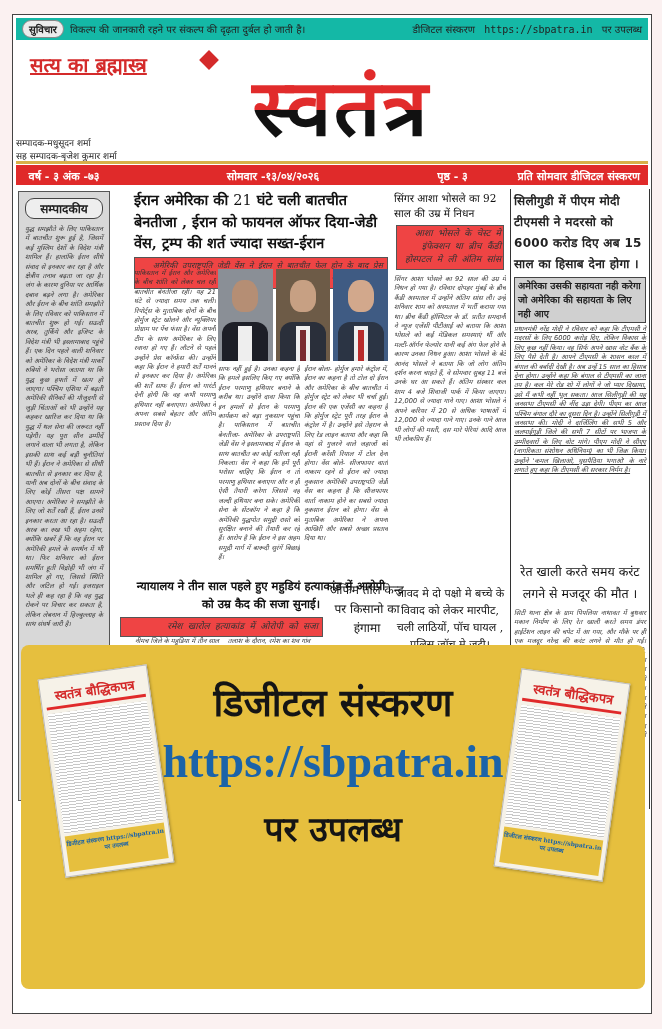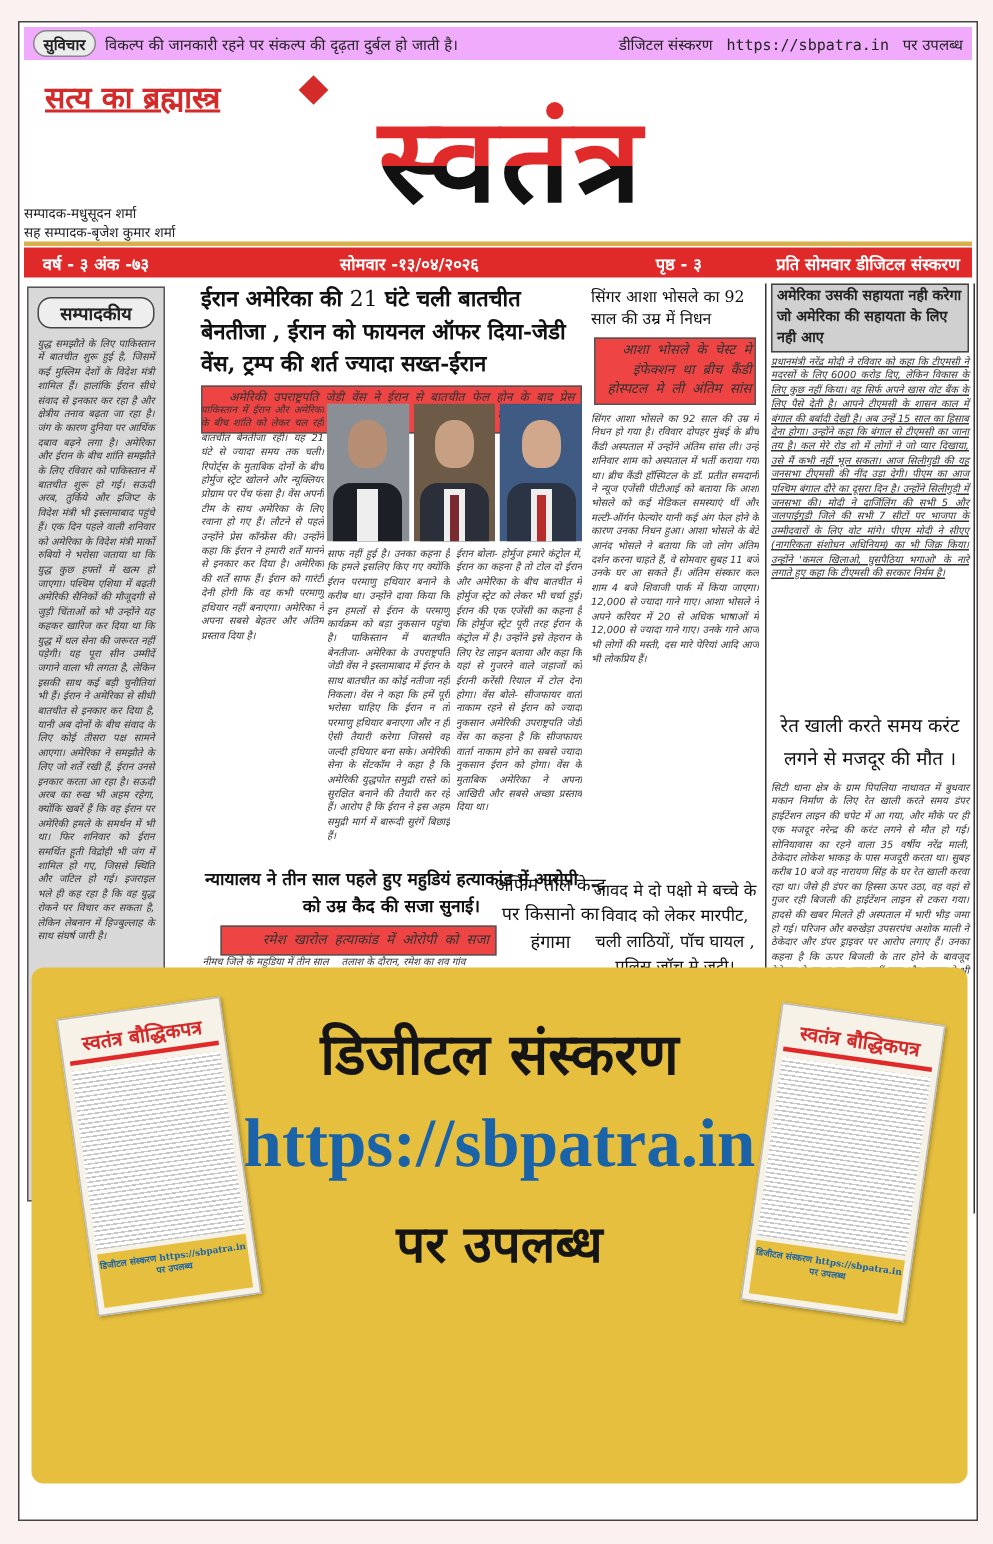--- a/index.html
+++ b/index.html
@@ -4,21 +4,21 @@
 <style>
   * { box-sizing: border-box; margin: 0; padding: 0; }
   html, body { width: 662px; height: 1029px; background: #fbf1f1; overflow: hidden; }
   body { font-family: "DejaVu Serif", serif; color: #222; }
   .page {
     position: absolute; left: 12px; top: 14px; width: 640px; height: 1000px;
     background: #fff; border: 1.5px solid #444;
   }
   .topbar {
     position: absolute; left: 3px; top: 3px; right: 3px; height: 22px;
-    background: #f0abfc; display: flex; align-items: center; font-size: 10px;
+    background: #14b8a6; display: flex; align-items: center; font-size: 10px;
     padding: 0 6px; font-family: "DejaVu Sans", sans-serif;
   }
   .suvichar-pill {
     border: 1px solid #888; border-radius: 10px; padding: 1px 6px; background: #ececec;
     font-weight: bold; margin-right: 6px; font-size: 10px;
   }
   .topbar .quote { flex: 1; }
   .topbar .right { font-weight: normal; }
   .topbar .right .url { font-family: "DejaVu Sans Mono", monospace; margin: 0 6px; }
 
@@ -113,21 +113,21 @@
     font-weight: bold; padding: 1px 3px; font-family: "DejaVu Sans", sans-serif;
   }
   .sili-body { padding: 2px 3px; height: 232px; text-decoration: underline; }
   .ret-head { text-align: center; font-size: 12.5px; line-height: 22px; padding: 6px 3px 4px; font-weight: normal; }
   .ret-body { padding: 0 3px; height: 250px; }
 
   .jav-head { position: absolute; left: 376px; top: 396px; width: 116px; text-align: center; font-size: 11px; line-height: 17px; font-weight: normal; }
   .jav-body { position: absolute; left: 378px; top: 466px; width: 112px; height: 150px; }
 
   .court-head { position: absolute; left: 118px; top: 388px; width: 254px; text-align: center; font-size: 11.5px; line-height: 18px; }
-  .court-deck { position: absolute; left: 131px; top: 428px; width: 184px; font-size: 9px; line-height: 14px; }
+  .court-deck { position: absolute; left: 104px; top: 428px; width: 203px; font-size: 9px; line-height: 14px; }
   .court-col1 { position: absolute; left: 118px; top: 448px; width: 86px; height: 170px; text-align: center; }
   .court-col2 { position: absolute; left: 210px; top: 448px; width: 86px; height: 170px; text-align: center; }
   .afim-head { position: absolute; left: 311px; top: 392px; width: 80px; text-align: center; font-size: 12px; line-height: 19px; font-weight: normal; }
   .afim-body { position: absolute; left: 298px; top: 456px; width: 78px; height: 160px; text-align: center; }
 
   .promo {
     position: absolute; left: 8px; top: 630px; width: 624px; height: 344px; background: #e6bf3e;
     border-radius: 8px; overflow: hidden;
   }
   .promo-title {
@@ -225,20 +225,21 @@
     <div class="body-text lead-col3">ईरान बोला- होर्मुज हमारे कंट्रोल में, ईरान का कहना है तो टोल दो ईरान और अमेरिका के बीच बातचीत में होर्मुज स्ट्रेट को लेकर भी चर्चा हुई। ईरान की एक एजेंसी का कहना है कि होर्मुज स्ट्रेट पूरी तरह ईरान के कंट्रोल में है। उन्होंने इसे तेहरान के लिए रेड लाइन बताया और कहा कि यहां से गुजरने वाले जहाजों को ईरानी करेंसी रियाल में टोल देना होगा। वेंस बोले- सीजफायर वार्ता नाकाम रहने से ईरान को ज्यादा नुकसान अमेरिकी उपराष्ट्रपति जेडी वेंस का कहना है कि सीजफायर वार्ता नाकाम होने का सबसे ज्यादा नुकसान ईरान को होगा। वेंस के मुताबिक अमेरिका ने अपना आखिरी और सबसे अच्छा प्रस्ताव दिया था।</div>
 
     <div class="headline asha-head">सिंगर आशा भोसले का 92 साल की उम्र में निधन</div>
     <div class="boxed asha-deck">आशा भोसले के चेस्ट मे इंफेक्शन था ब्रीच कैंडी होस्पटल मे ली अंतिम सांस</div>
     <div class="body-text asha-body">सिंगर आशा भोसले का 92 साल की उम्र में निधन हो गया है। रविवार दोपहर मुंबई के ब्रीच कैंडी अस्पताल में उन्होंने अंतिम सांस ली। उन्हें शनिवार शाम को अस्पताल में भर्ती कराया गया था। ब्रीच कैंडी हॉस्पिटल के डॉ. प्रतीत समदानी ने न्यूज एजेंसी पीटीआई को बताया कि आशा भोसले को कई मेडिकल समस्याएं थीं और मल्टी-ऑर्गन फेल्योर यानी कई अंग फेल होने के कारण उनका निधन हुआ। आशा भोसले के बेटे आनंद भोसले ने बताया कि जो लोग अंतिम दर्शन करना चाहते हैं, वे सोमवार सुबह 11 बजे उनके घर आ सकते हैं। अंतिम संस्कार कल शाम 4 बजे शिवाजी पार्क में किया जाएगा। 12,000 से ज्यादा गाने गाए। आशा भोसले ने अपने करियर में 20 से अधिक भाषाओं में 12,000 से ज्यादा गाने गाए। उनके गाने आज भी लोगों की मस्ती, दस मारे पेरियां आदि आज भी लोकप्रिय हैं।</div>
 
     <div class="headline jav-head">जावद मे दो पक्षो मे बच्चे के विवाद को लेकर मारपीट, चली लाठियों, पॉच घायल , पुलिस जॉच मे जुटी।</div>
     <div class="body-text jav-body">जावद में बच्चों के विवाद को लेकर शुक्रवार को दो पक्षों में संघर्ष हो गया। घटना में दोनों पक्षों के पांच लोग घायल हुए हैं, जिन्हें नीमच जिला अस्पताल में भर्ती कराया गया है। दरअसल, दो दिन पहले हुए विवाद के बाद आज शुक्रवार को दोनों पक्षों में मारपीट हो गई। घटना का एक वीडियो भी सामने आया है। घायलों में एक पक्ष से आदर्श मोहल्ला जावद निवासी निजाम (30), सद्दाम (35) और शहजाद (38) शामिल हैं। निजाम के सिर में गंभीर चोट आई है और उनका पैर भी फ्रैक्चर बताया जा रहा है। इस पक्ष ने बुकदाद पिता नूर मोहम्मद, जुनैद पिता बुकदाद, मुख्तार पिता रफीक, शाकिर पिता रफीक और रियाज पिता रफीक पर मारपीट, गाड़ियों में तोड़फोड़ और पत्थरबाजी करने का आरोप लगाया है। दूसरे पक्ष से आदर्श मोहल्ला जावद निवासी मुख्तार (22) और बगदाद (53) भी घायल हुए हैं। बगदाद के सिर में गंभीर चोट आई है। शहजाद पक्ष ने आरोप लगाया है कि हमलावरों ने मारपीट के साथ-साथ घर के बाहर खड़े वाहनों में तोड़फोड़ की और पत्थर भी बरसाए।</div>
 
     <div class="sili-wrap">
+      <div class="sili-head">सिलीगुडी में पीएम मोदी टीएमसी ने मदरसो को 6000 करोड दिए अब 15 साल का हिसाब देना होगा ।</div>
       <div class="sili-deck">अमेरिका उसकी सहायता नही करेगा जो अमेरिका की सहायता के लिए नही आए</div>
       <div class="body-text sili-body">प्रधानमंत्री नरेंद्र मोदी ने रविवार को कहा कि टीएमसी ने मदरसों के लिए 6000 करोड़ दिए, लेकिन विकास के लिए कुछ नहीं किया। वह सिर्फ अपने खास वोट बैंक के लिए पैसे देती है। आपने टीएमसी के शासन काल में बंगाल की बर्बादी देखी है। अब उन्हें 15 साल का हिसाब देना होगा। उन्होंने कहा कि बंगाल से टीएमसी का जाना तय है। कल मेरे रोड शो में लोगों ने जो प्यार दिखाया, उसे मैं कभी नहीं भूल सकता। आज सिलीगुड़ी की यह जनसभा टीएमसी की नींद उड़ा देगी। पीएम का आज पश्चिम बंगाल दौरे का दूसरा दिन है। उन्होंने सिलीगुड़ी में जनसभा की। मोदी ने दार्जिलिंग की सभी 5 और जलपाईगुड़ी जिले की सभी 7 सीटों पर भाजपा के उम्मीदवारों के लिए वोट मांगे। पीएम मोदी ने सीएए (नागरिकता संशोधन अधिनियम) का भी जिक्र किया। उन्होंने 'कमल खिलाओ, घुसपैठिया भगाओ' के नारे लगाते हुए कहा कि टीएमसी की सरकार निर्मम है।</div>
       <div class="headline ret-head">रेत खाली करते समय करंट लगने से मजदूर की मौत ।</div>
       <div class="body-text ret-body">सिटी थाना क्षेत्र के ग्राम पिपलिया नाथावत में बुधवार मकान निर्माण के लिए रेत खाली करते समय डंपर हाईटेंशन लाइन की चपेट में आ गया, और मौके पर ही एक मजदूर नरेन्द्र की करंट लगने से मौत हो गई। सोनियावास का रहने वाला 35 वर्षीय नरेंद्र माली, ठेकेदार लोकेश भाकड़ के पास मजदूरी करता था। सुबह करीब 10 बजे वह नारायण सिंह के घर रेत खाली करवा रहा था। जैसे ही डंपर का हिस्सा ऊपर उठा, वह वहां से गुजर रही बिजली की हाईटेंशन लाइन से टकरा गया। हादसे की खबर मिलते ही अस्पताल में भारी भीड़ जमा हो गई। परिजन और बरुखेड़ा उपसरपंच अशोक माली ने ठेकेदार और डंपर ड्राइवर पर आरोप लगाए हैं। उनका कहना है कि ऊपर बिजली के तार होने के बावजूद ठेकेदार ने सुरक्षा का ध्यान नहीं रखा और ड्राइवर ने भी लापरवाही से गाड़ी आगे-पीछे की।</div>
     </div>
 
     <div class="headline court-head">न्यायालय ने तीन साल पहले हुए महुडियं हत्याकांड में आरोपी को उम्र कैद की सजा सुनाई।</div>
     <div class="boxed court-deck">रमेश खारोल हत्याकांड में ओरोपी को सजा</div>
     <div class="body-text court-col1">नीमच जिले के महुडिया में तीन साल पुराने रमेश खारोल हत्याकांड में न्यायालय ने फैसला सुनाया है। प्रधान एवं जिला सत्र न्यायाधीश वीरेंद्रसिंह राजपूत ने आरोपी कमलेश उर्फ कमल प्रजापत को दोषी करार देते हुए आजीवन कारावास और 5000 रुपए के अर्थदंड की सजा सुनाई। जिला लोक अभियोजक चंचल बाहेती के अनुसार, यह घटना 31 जुलाई 2023 की है। महुडिया निवासी रमेश खारोल रात करीब 8 बजे अपनी पत्नी को बताकर घर से निकले थे कि वे गांव से होकर आ रहे हैं। जब रमेश देर रात तक वापस नहीं लौटे, तो परिजनों ने उनकी तलाश शुरू की। अगले दिन 1 अगस्त 2023 को उनके पुत्र रविंद्र ने थाना बघाना में गुमशुदगी दर्ज कराई।</div>
     <div class="body-text court-col2">तलाश के दौरान, रमेश का शव गांव के बंशीलाल शर्मा की मेंढ और अशोक शर्मा के खेत के पास मिला। पुलिस ने मर्ग कायम कर जांच शुरू की, जिसमें तथ्य सामने आए। जांच में खुलासा हुआ कि आरोपी कमल उर्फ कमलेश का रमेश के साथ झगड़ा हुआ था। पुलिस ने आरोपी को गिरफ्तार कर उसके खिलाफ धारा 302 के तहत हत्या का प्रकरण दर्ज किया। विचारण के दौरान, अभियोजन पक्ष ने कुल 23 गवाहों के बयान दर्ज कराए। जिला लोक अभियोजक चंचल बाहेती और अपर लोक अभियोजक इमरान खान ने मामले में ठोस सबूत पेश किए। दोनों पक्षों की दलीलें सुनने के बाद, न्यायालय ने आरोपी को आजीवन कारावास की सजा सुनाई।</div>

